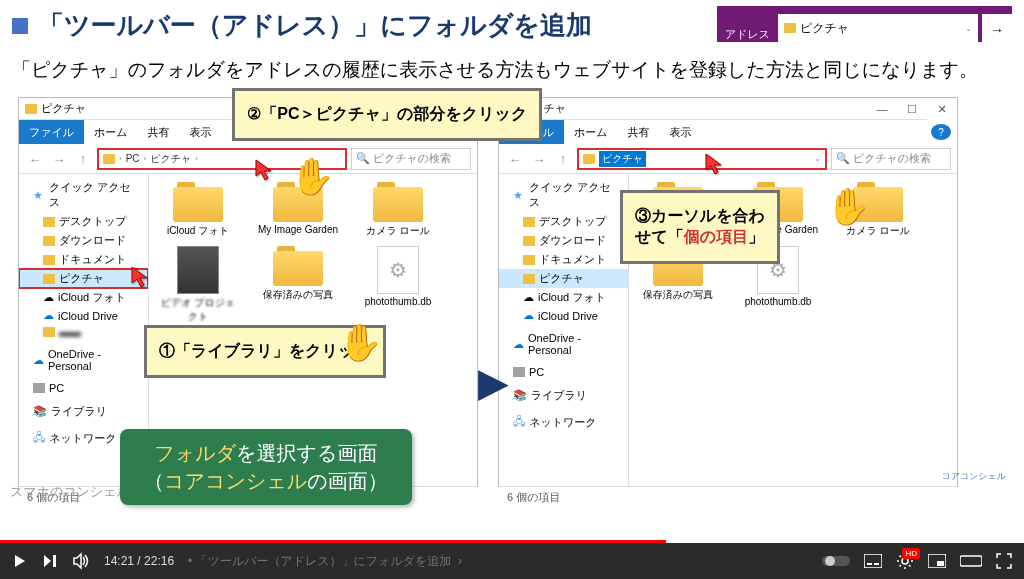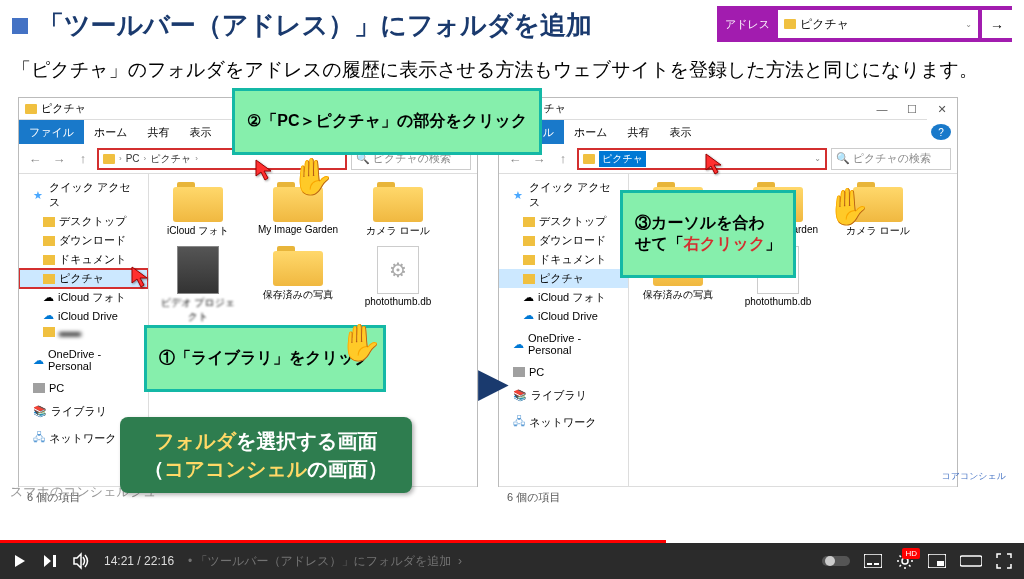--- a/index.html
+++ b/index.html
@@ -1,21 +1,21 @@
 <!DOCTYPE html>
 <html><head>
 <meta charset="utf-8">
 <style>
 *{margin:0;padding:0;box-sizing:border-box;font-family:'Meiryo','Hiragino Sans',sans-serif}
 body{width:1024px;height:579px;background:#fff;overflow:hidden;position:relative}
 .slide{width:1024px;height:543px;background:#fff;position:relative}
 .header{display:flex;align-items:center;padding:8px 12px;gap:10px}
 .hdr-sq{width:16px;height:16px;background:#4472c4}
 .hdr-title{font-size:26px;font-weight:bold;color:#1a3a6e}
-.addr-toolbar{position:absolute;right:12px;top:6px;display:flex;align-items:center;background:#a21caf;height:36px}
+.addr-toolbar{position:absolute;right:12px;top:6px;display:flex;align-items:flex-end;background:#701a75;height:36px}
 .addr-label{color:#fff;font-size:11px;padding:0 8px}
 .addr-input{background:#fff;height:28px;width:200px;display:flex;align-items:center;padding:0 6px;font-size:12px;gap:4px}
 .addr-arrow{width:30px;height:28px;background:#fff;margin-left:4px;display:flex;align-items:center;justify-content:center;font-size:14px}
 .subtitle{font-size:19px;padding:6px 12px;color:#000}
 .explorers{display:flex;gap:20px;padding:8px 18px;position:relative}
 .explorer{width:460px;height:390px;background:#fff;border:1px solid #bbb;position:relative;font-size:11px}
 .ex-titlebar{height:22px;background:#fff;border-bottom:1px solid #ddd;display:flex;align-items:center;padding:0 6px;gap:4px}
 .ex-winbtns{position:absolute;right:0;top:0;display:flex}
 .ex-winbtn{width:30px;height:22px;display:flex;align-items:center;justify-content:center;font-size:11px;color:#555}
 .ex-winbtn.close{background:#fff}
@@ -40,29 +40,29 @@
 .ico-cloud{color:#0078d4}
 .ex-content{flex:1;padding:8px;display:flex;flex-wrap:wrap;gap:8px 18px;align-content:flex-start}
 .folder-item{width:82px;display:flex;flex-direction:column;align-items:center;gap:2px;text-align:center;font-size:10px}
 .folder-ico{width:50px;height:40px;position:relative}
 .folder-ico::before{content:'';position:absolute;top:0;left:4px;width:18px;height:6px;background:#e8b53a;border-radius:2px 2px 0 0}
 .folder-ico::after{content:'';position:absolute;top:5px;left:0;width:50px;height:35px;background:linear-gradient(#ffd86b,#f0b840);border-radius:3px}
 .file-ico{width:42px;height:48px;background:#fff;border:1px solid #ccc;position:relative}
 .file-ico::before{content:'⚙';position:absolute;top:50%;left:50%;transform:translate(-50%,-50%);font-size:20px;color:#aaa}
 .thumb-ico{width:42px;height:48px;background:linear-gradient(#555,#333);border:1px solid #888}
 .ex-status{height:22px;border-top:1px solid #ddd;padding:0 8px;display:flex;align-items:center;color:#555;font-size:11px}
-.callout{position:absolute;background:#86efac;border:3px solid #14b8a6;padding:20px 12px;font-size:16px;font-weight:bold;color:#000;z-index:10}
+.callout{position:absolute;background:#fef9c3;border:3px solid #737373;padding:13px 12px;font-size:16px;font-weight:bold;color:#000;z-index:10}
 .callout.c1{left:144px;top:325px}
 .callout.c2{left:232px;top:88px}
 .callout.c3{left:620px;top:190px;line-height:1.3}
 .callout.c3 .red{color:#d32f2f}
 .cursor{position:absolute;width:24px;height:24px;z-index:11}
 .cursor svg{width:100%;height:100%;filter:drop-shadow(1px 1px 1px rgba(0,0,0,.4))}
 .hand{position:absolute;font-size:36px;z-index:11;color:#000}
-.green-banner{position:absolute;left:120px;bottom:50px;background:#2e7d4f;color:#fff;padding:10px 24px;border-radius:8px;font-size:20px;font-weight:bold;text-align:center;line-height:1.4;z-index:12;box-shadow:2px 2px 4px rgba(0,0,0,.3)}
+.green-banner{position:absolute;left:120px;bottom:38px;background:#2e7d4f;color:#fff;padding:10px 24px;border-radius:8px;font-size:20px;font-weight:normal;text-align:center;line-height:1.4;z-index:12;box-shadow:2px 2px 4px rgba(0,0,0,.3)}
 .green-banner .yel{color:#ffd966}
 .big-arrow{position:absolute;left:478px;top:270px;font-size:40px;color:#1a3a6e;z-index:5}
 .logo-small{position:absolute;right:18px;bottom:60px;font-size:9px;color:#4472c4;text-align:center}
 .video-bar{position:absolute;bottom:0;width:1024px;height:36px;background:rgba(20,20,20,.9);display:flex;align-items:center;padding:0 12px;gap:14px;color:#fff;font-size:12px}
 .progress{position:absolute;bottom:36px;width:1024px;height:3px;background:rgba(255,255,255,.3)}
 .progress-fill{height:100%;background:#ff0000;width:65%}
 .vbtn{cursor:pointer;display:flex;align-items:center;justify-content:center}
 .vtime{font-size:12px;color:#ddd}
 .chapter{font-size:12px;color:#737373}
 .spacer{flex:1}
@@ -315,21 +315,21 @@
       <div class="ex-status">6 個の項目</div>
     </div>
 
     <div class="big-arrow">▶</div>
   </div>
 
   <div class="callout c2">②「PC＞ピクチャ」の部分をクリック</div>
   <div class="callout c1">①「ライブラリ」をクリック</div>
   <div class="callout c3">
     <span>③カーソルを合わ</span><br>
-    <span>せて「</span><span class="red">右クリック</span><span>」</span>
+    <span>せて「</span><span class="red">個の項目</span><span>」</span>
   </div>
 
   <div class="cursor" style="left:254px;top:158px"><svg viewBox="0 0 24 24">
         <path d="M2 2 L2 18 L7 14 L11 22 L14 20 L10 13 L17 13 Z" fill="#ff3030" stroke="#900" stroke-width="1"></path>
       </svg></div>
   <div class="hand" style="left:290px;top:156px">✋</div>
   <div class="cursor" style="left:130px;top:265px"><svg viewBox="0 0 24 24">
         <path d="M2 2 L2 18 L7 14 L11 22 L14 20 L10 13 L17 13 Z" fill="#ff3030" stroke="#900" stroke-width="1"></path>
       </svg></div>
   <div class="hand" style="left:338px;top:322px">✋</div>

